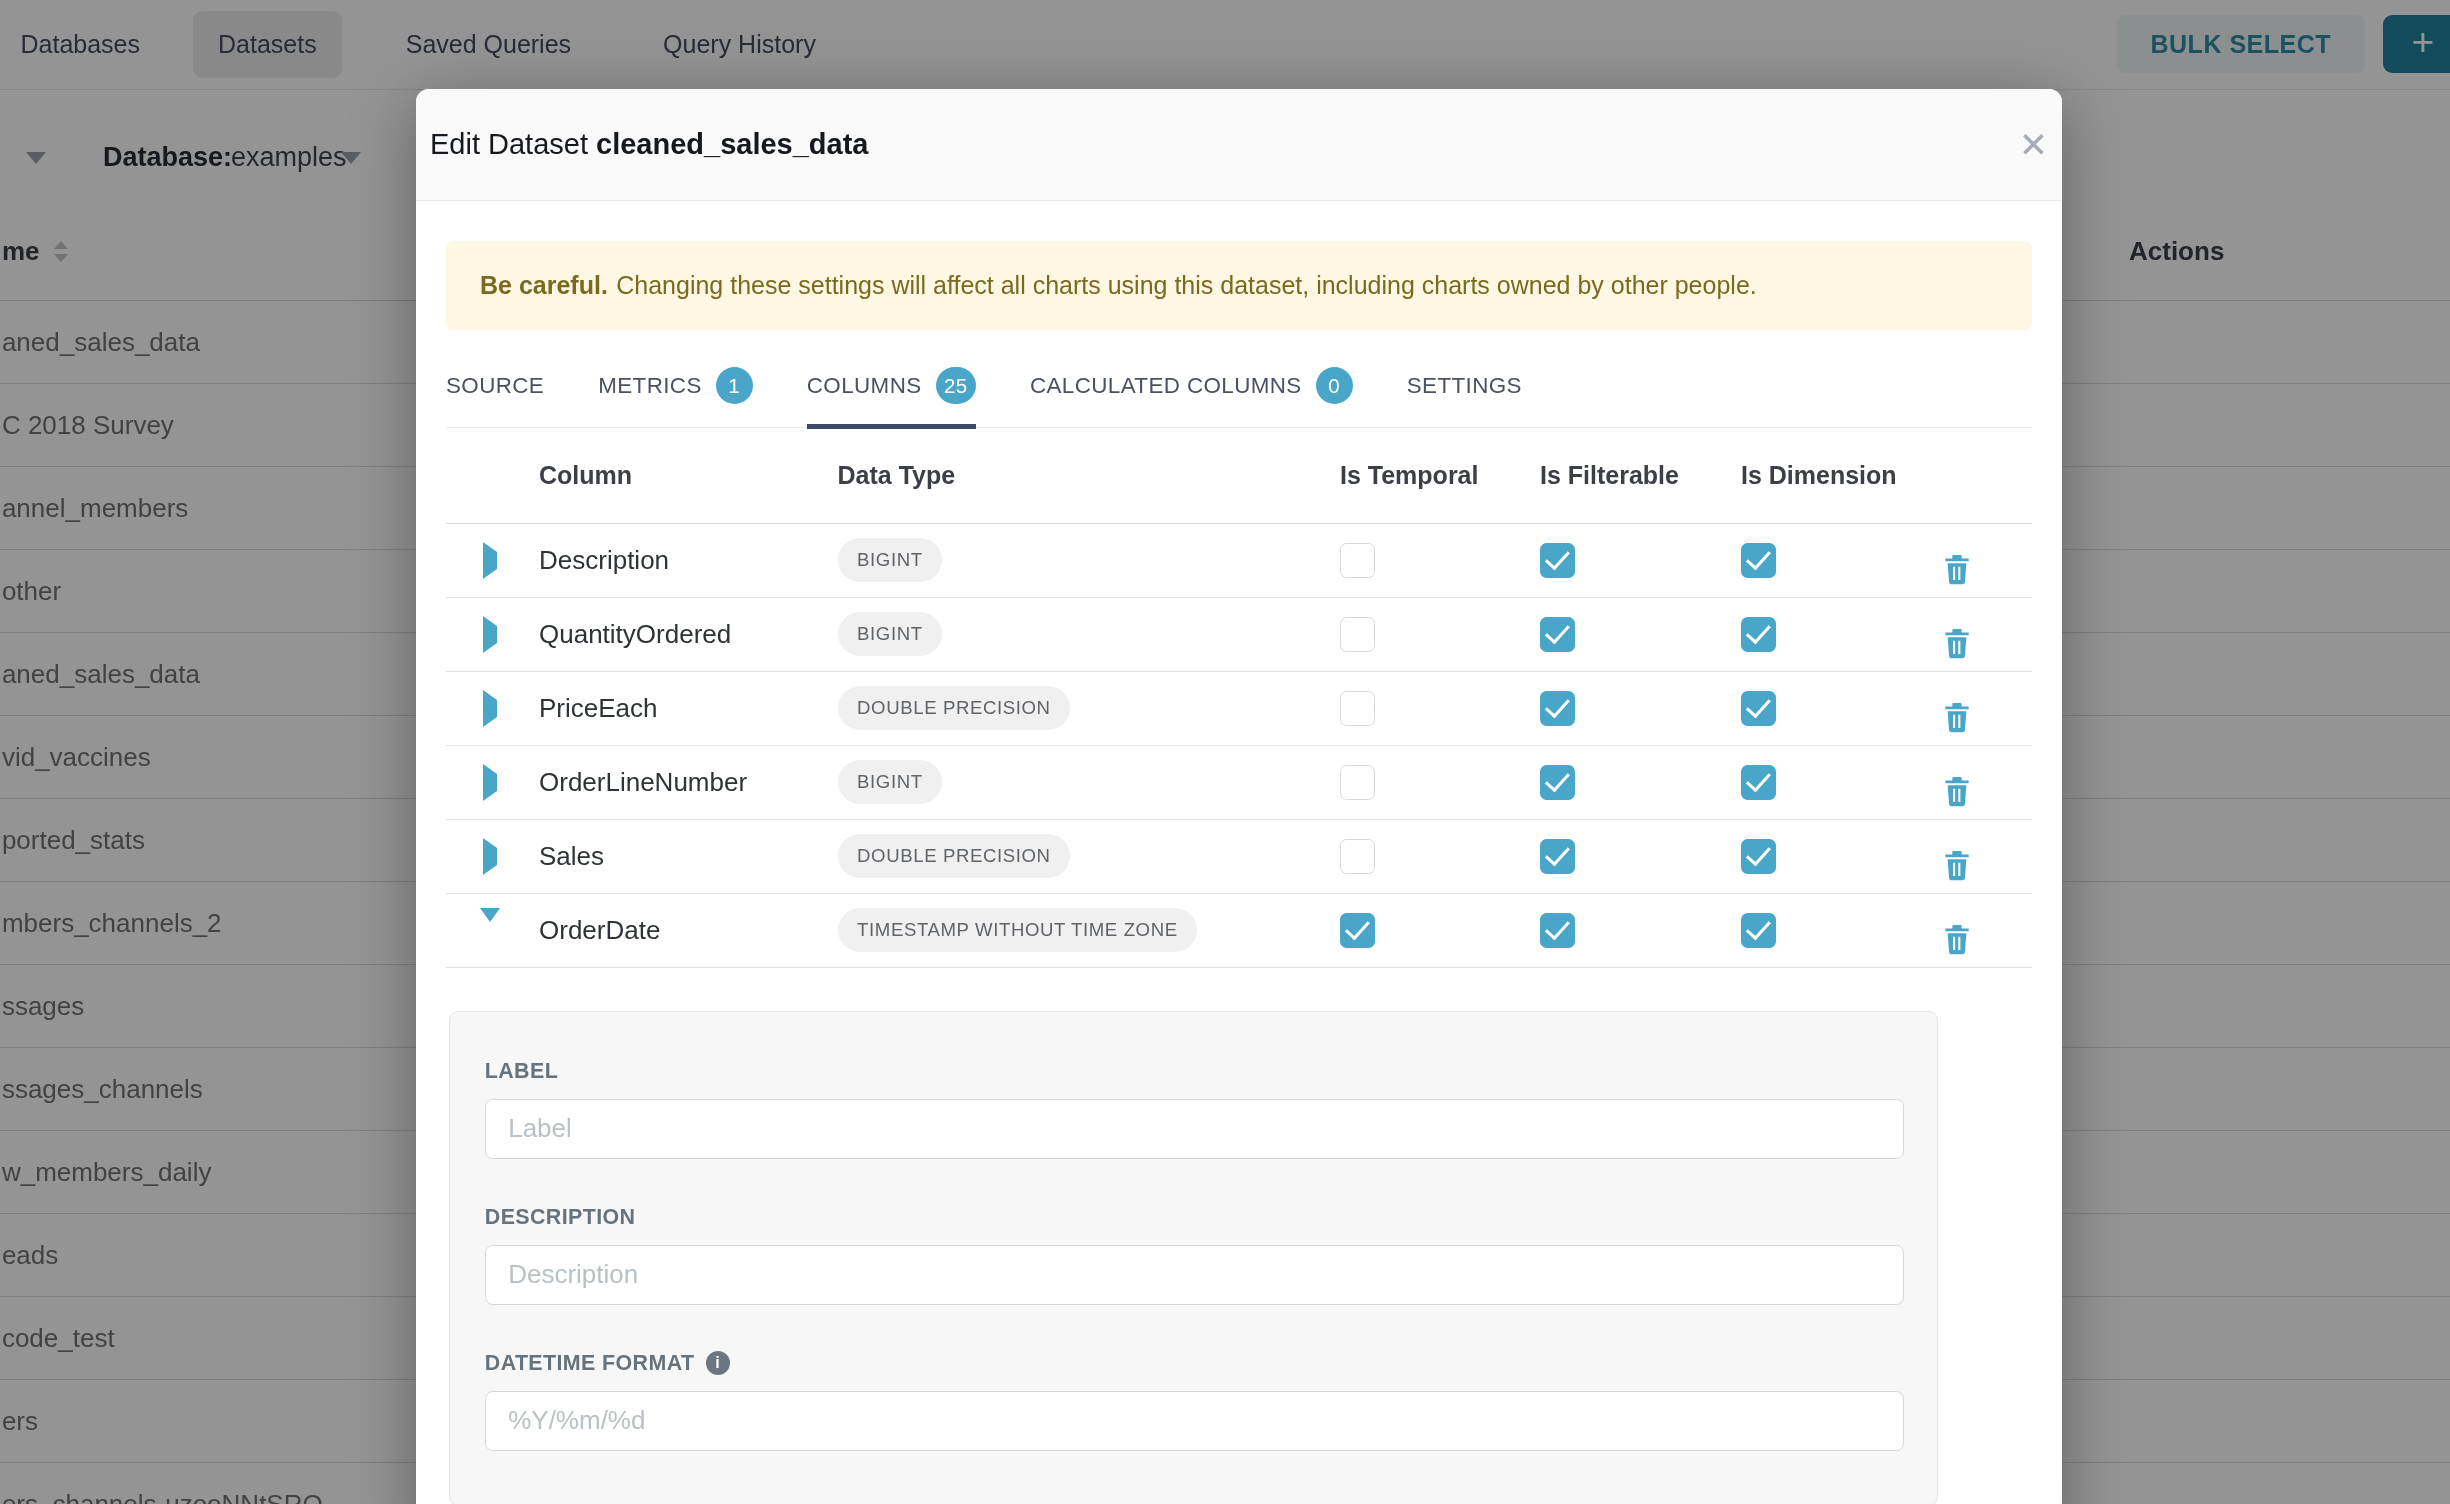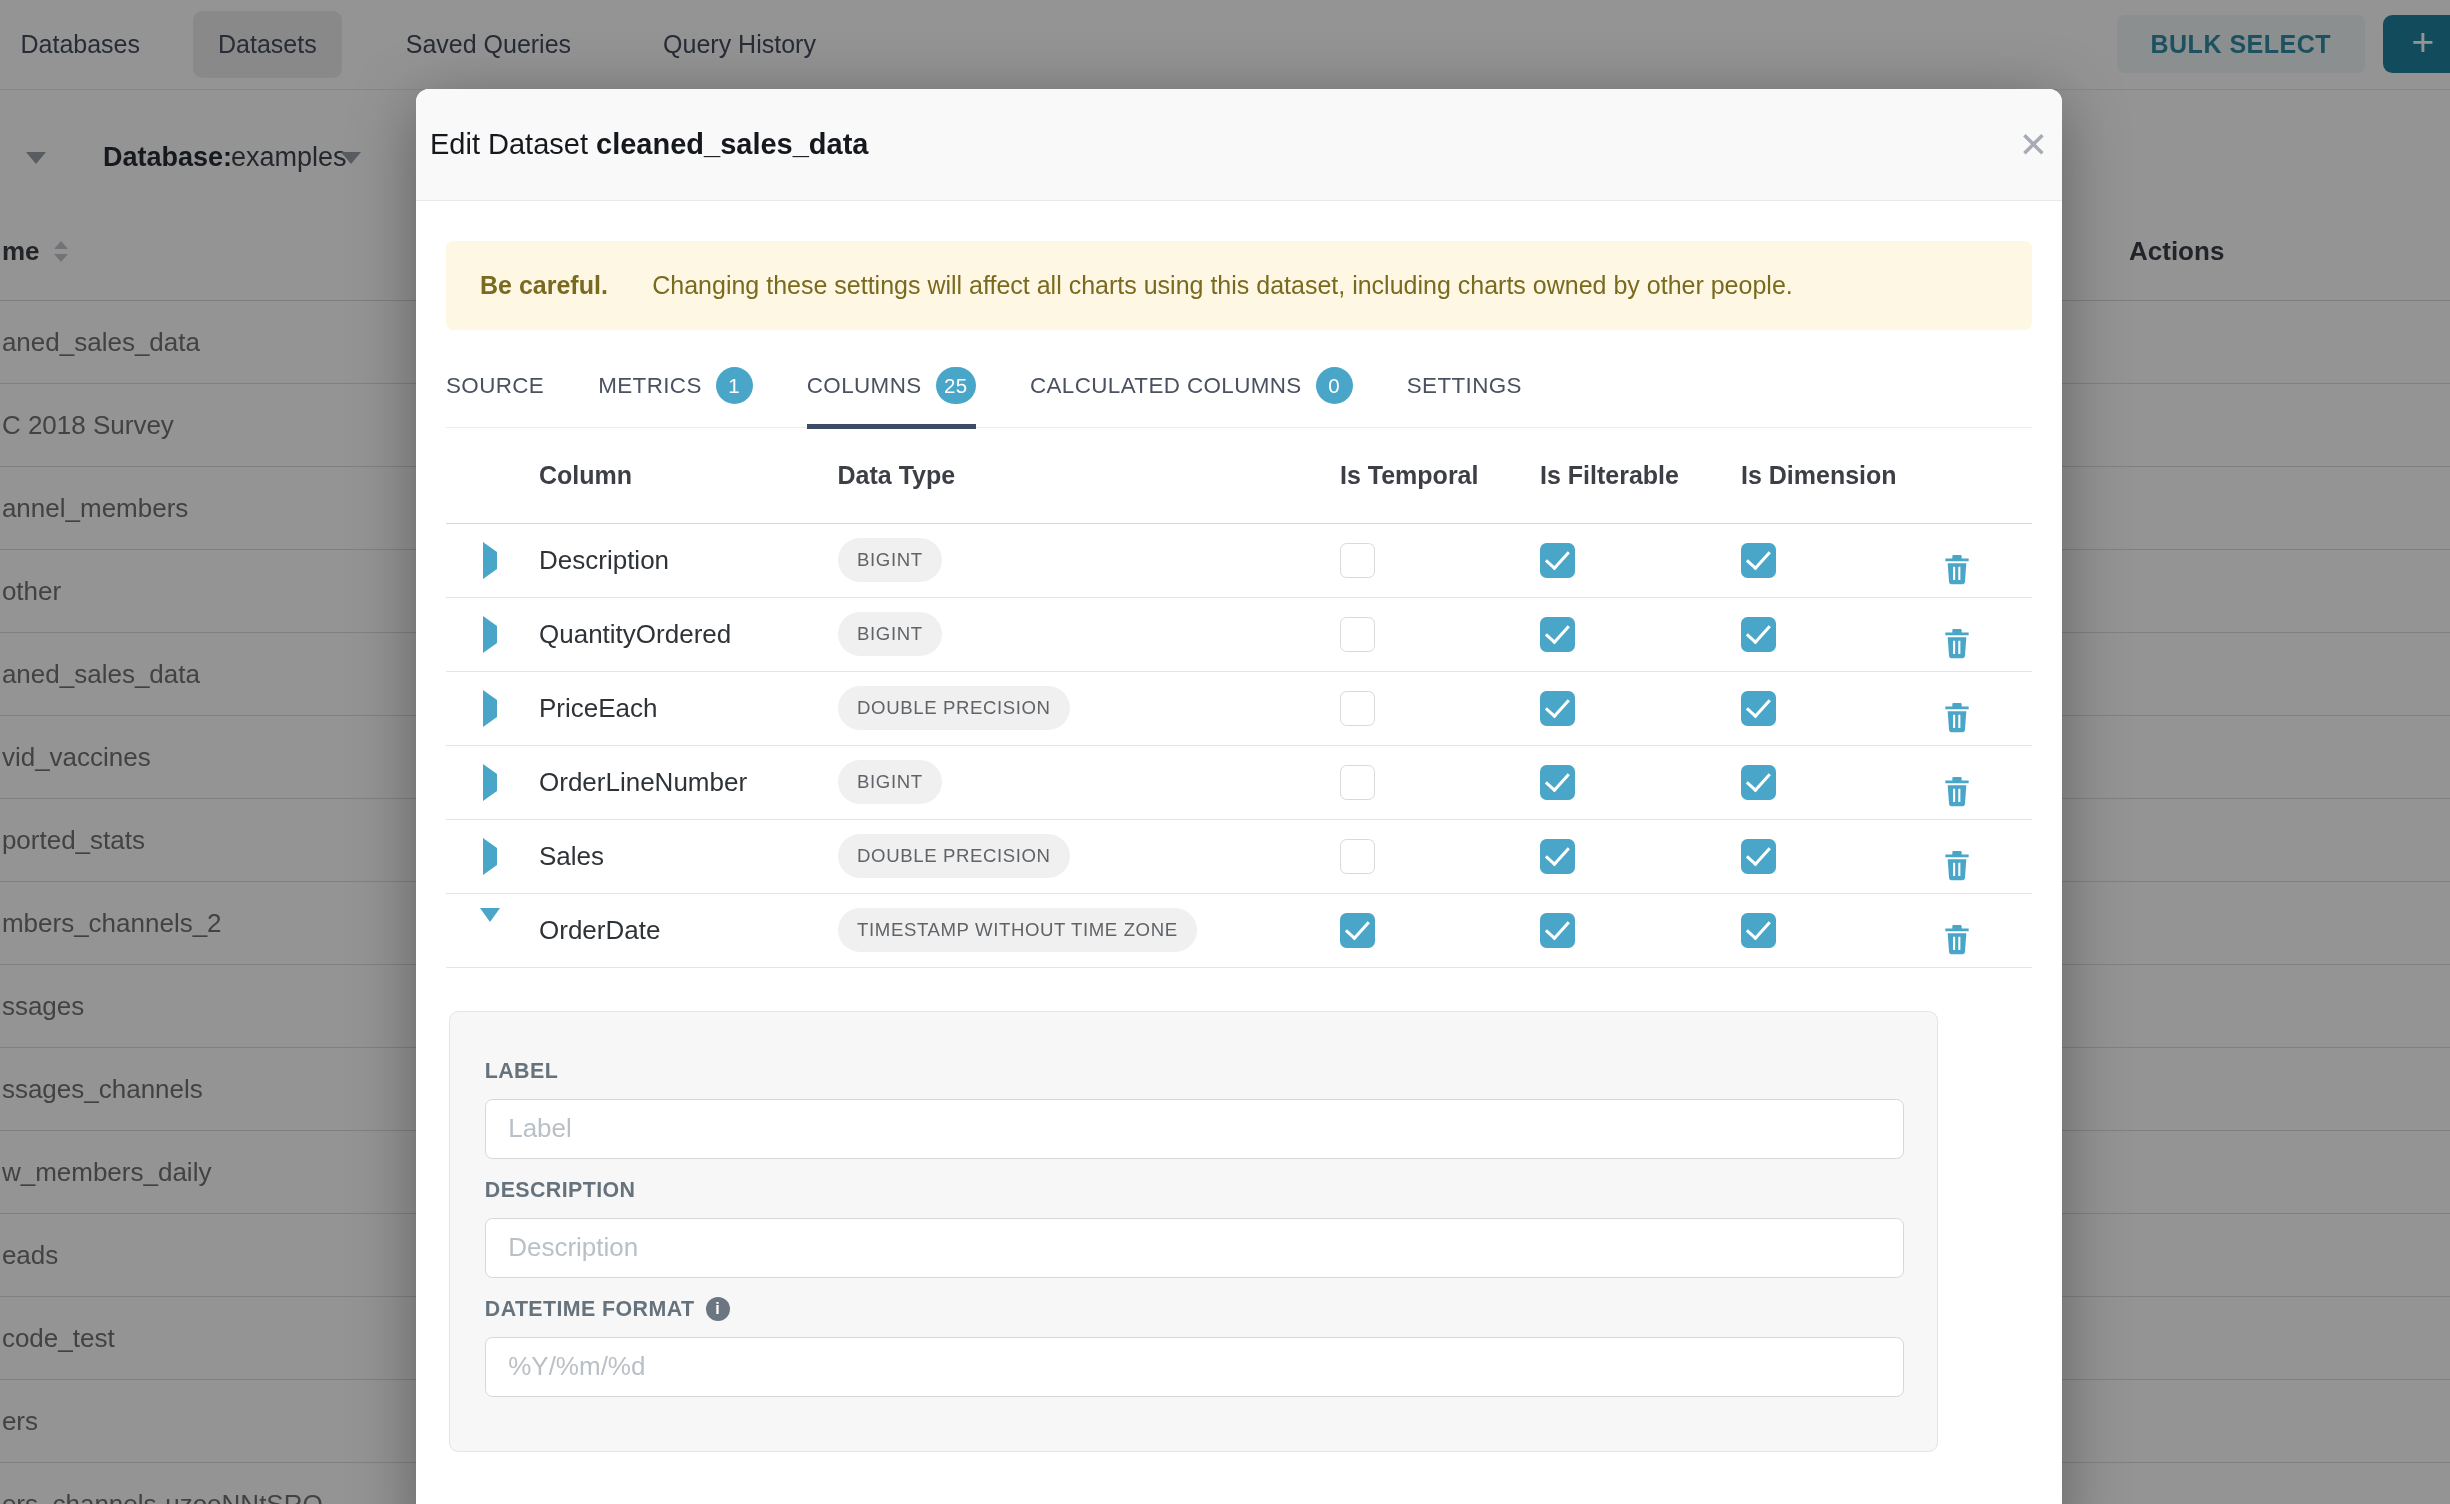--- a/index.html
+++ b/index.html
@@ -44,21 +44,21 @@
   
   .modal{position:absolute;left:416px;top:89px;width:1646px;height:1454px;background:#fff;
     border-radius:13px 13px 0 0;z-index:20;box-shadow:0 13px 65px rgba(0,0,0,.35);}
   .modal-header{height:112px;background:#f9f9f9;border-bottom:0.9px solid #e9e9e9;
     border-radius:13px 13px 0 0;display:flex;align-items:center;padding:0 14px;box-sizing:border-box;}
   .modal-title{font-size:29px;color:#15181d;}
   .modal-title b{font-weight:bold;}
   .close-x{margin-left:auto;font-size:35px;color:#a7abb5;cursor:pointer;line-height:1;}
   .modal-body{padding:0 30px;}
   .banner{margin-top:40px;height:89px;background:#fdf7e3;border-radius:7.5px;display:flex;
-    align-items:center;padding:0 34px;font-size:25px;color:#7a6a1f;gap:36px;}
+    align-items:center;padding:0 34px;font-size:25px;color:#7a6a1f;}
   .banner b{margin-right:8.4px;white-space:nowrap;}
   
   .tabs{margin-top:28px;display:flex;gap:54px;border-bottom:1.9px solid #ececec;}
   .tab{display:flex;align-items:center;gap:14px;padding:9.3px 0 22.4px 0;font-size:22.4px;
     letter-spacing:0.4px;color:#4a5160;position:relative;cursor:pointer;white-space:nowrap;text-align:right;}
   .tab.active::after{content:"";position:absolute;left:0;right:0;bottom:-1.9px;height:4.7px;background:#3e4b67;}
   .badge{background:#4aa6c8;color:#fff;font-size:20.5px;height:37px;min-width:37px;border-radius:18.6px;
     display:flex;align-items:center;justify-content:center;padding:0 8.4px;box-sizing:border-box;}
   
   .cols-header,.col-row{display:grid;grid-template-columns:76px 308px 510px 200px 201px 202px 1fr;align-items:center;}
@@ -85,21 +85,21 @@
     border-radius:9.3px;padding:47px 37px 54px 35px;box-sizing:border-box;}
   .fld-label{font-size:21.4px;font-weight:bold;color:#66727c;letter-spacing:0.4px;margin-bottom:15px;
     display:flex;align-items:center;gap:11.2px;}
   .info-icon{width:24px;height:24px;border-radius:50%;background:#6b7680;color:#fff;font-size:16px;
     line-height:24px;text-align:center;font-weight:bold;cursor:pointer;}
   .info-icon::after{content:"i";}
   .fld-input{width:1419px;height:60px;border:0.9px solid #d7d7d7;border-radius:7.5px;padding:0 22.4px;
     font-size:26px;color:#333;background:#fff;box-sizing:border-box;display:block;
     font-family:"Liberation Sans",sans-serif;}
   .fld-input::placeholder{color:#b9c0c6;opacity:1;}
-  .fld{margin-bottom:19px;}
+  .fld{margin-bottom:46px;}
   .fld:last-child{margin-bottom:0;}
 </style>
 </head>
 <body>
 
 <div class="bg">
   <div class="topnav">
     <span class="nav-item n1">Databases</span>
     <span class="nav-item nav-pill">Datasets</span>
     <span class="nav-item n3">Saved Queries</span>

